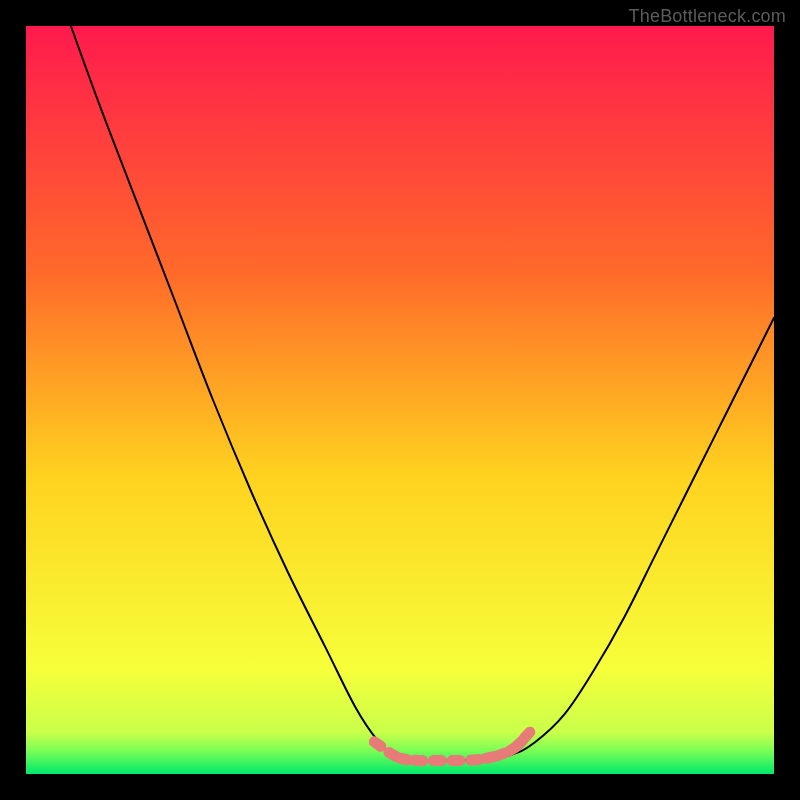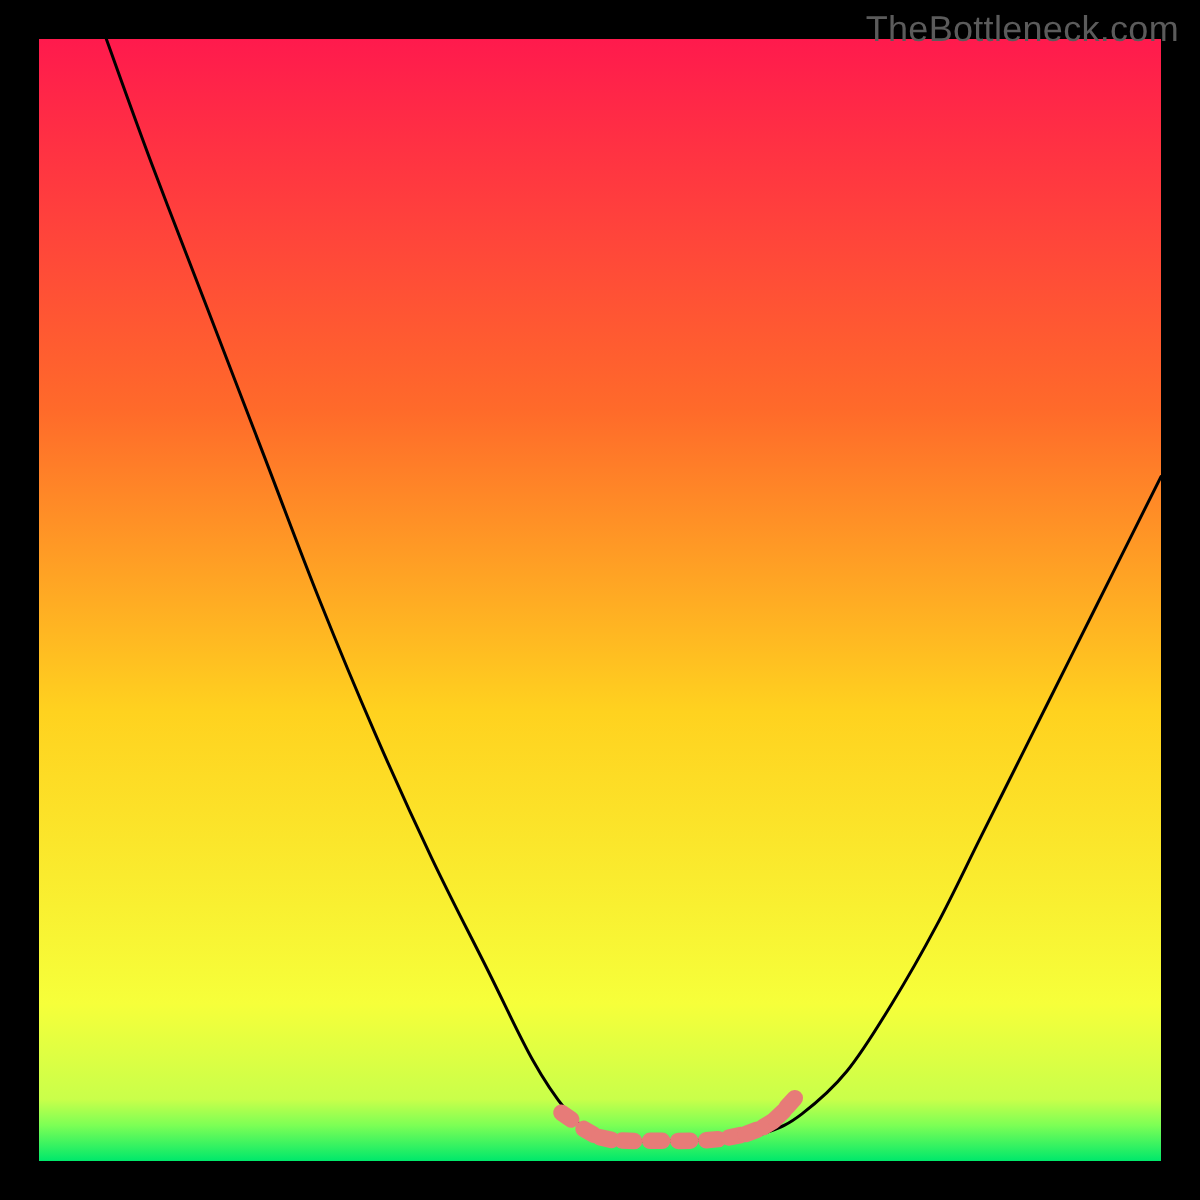--- a/index.html
+++ b/index.html
@@ -21,21 +21,21 @@
   }
   .plot {
     position: absolute;
     box-sizing: border-box;
   }
   .watermark {
     position: absolute;
     top: 6px;
     right: 14px;
     color: #5b5b5b;
-    font-size: 24px;
+    font-size: 18px;
     font-weight: 500;
     letter-spacing: 0.2px;
     user-select: none;
   }
   svg { display: block; }
 </style>
 </head>
 <body>
 
 <div class="frame">

